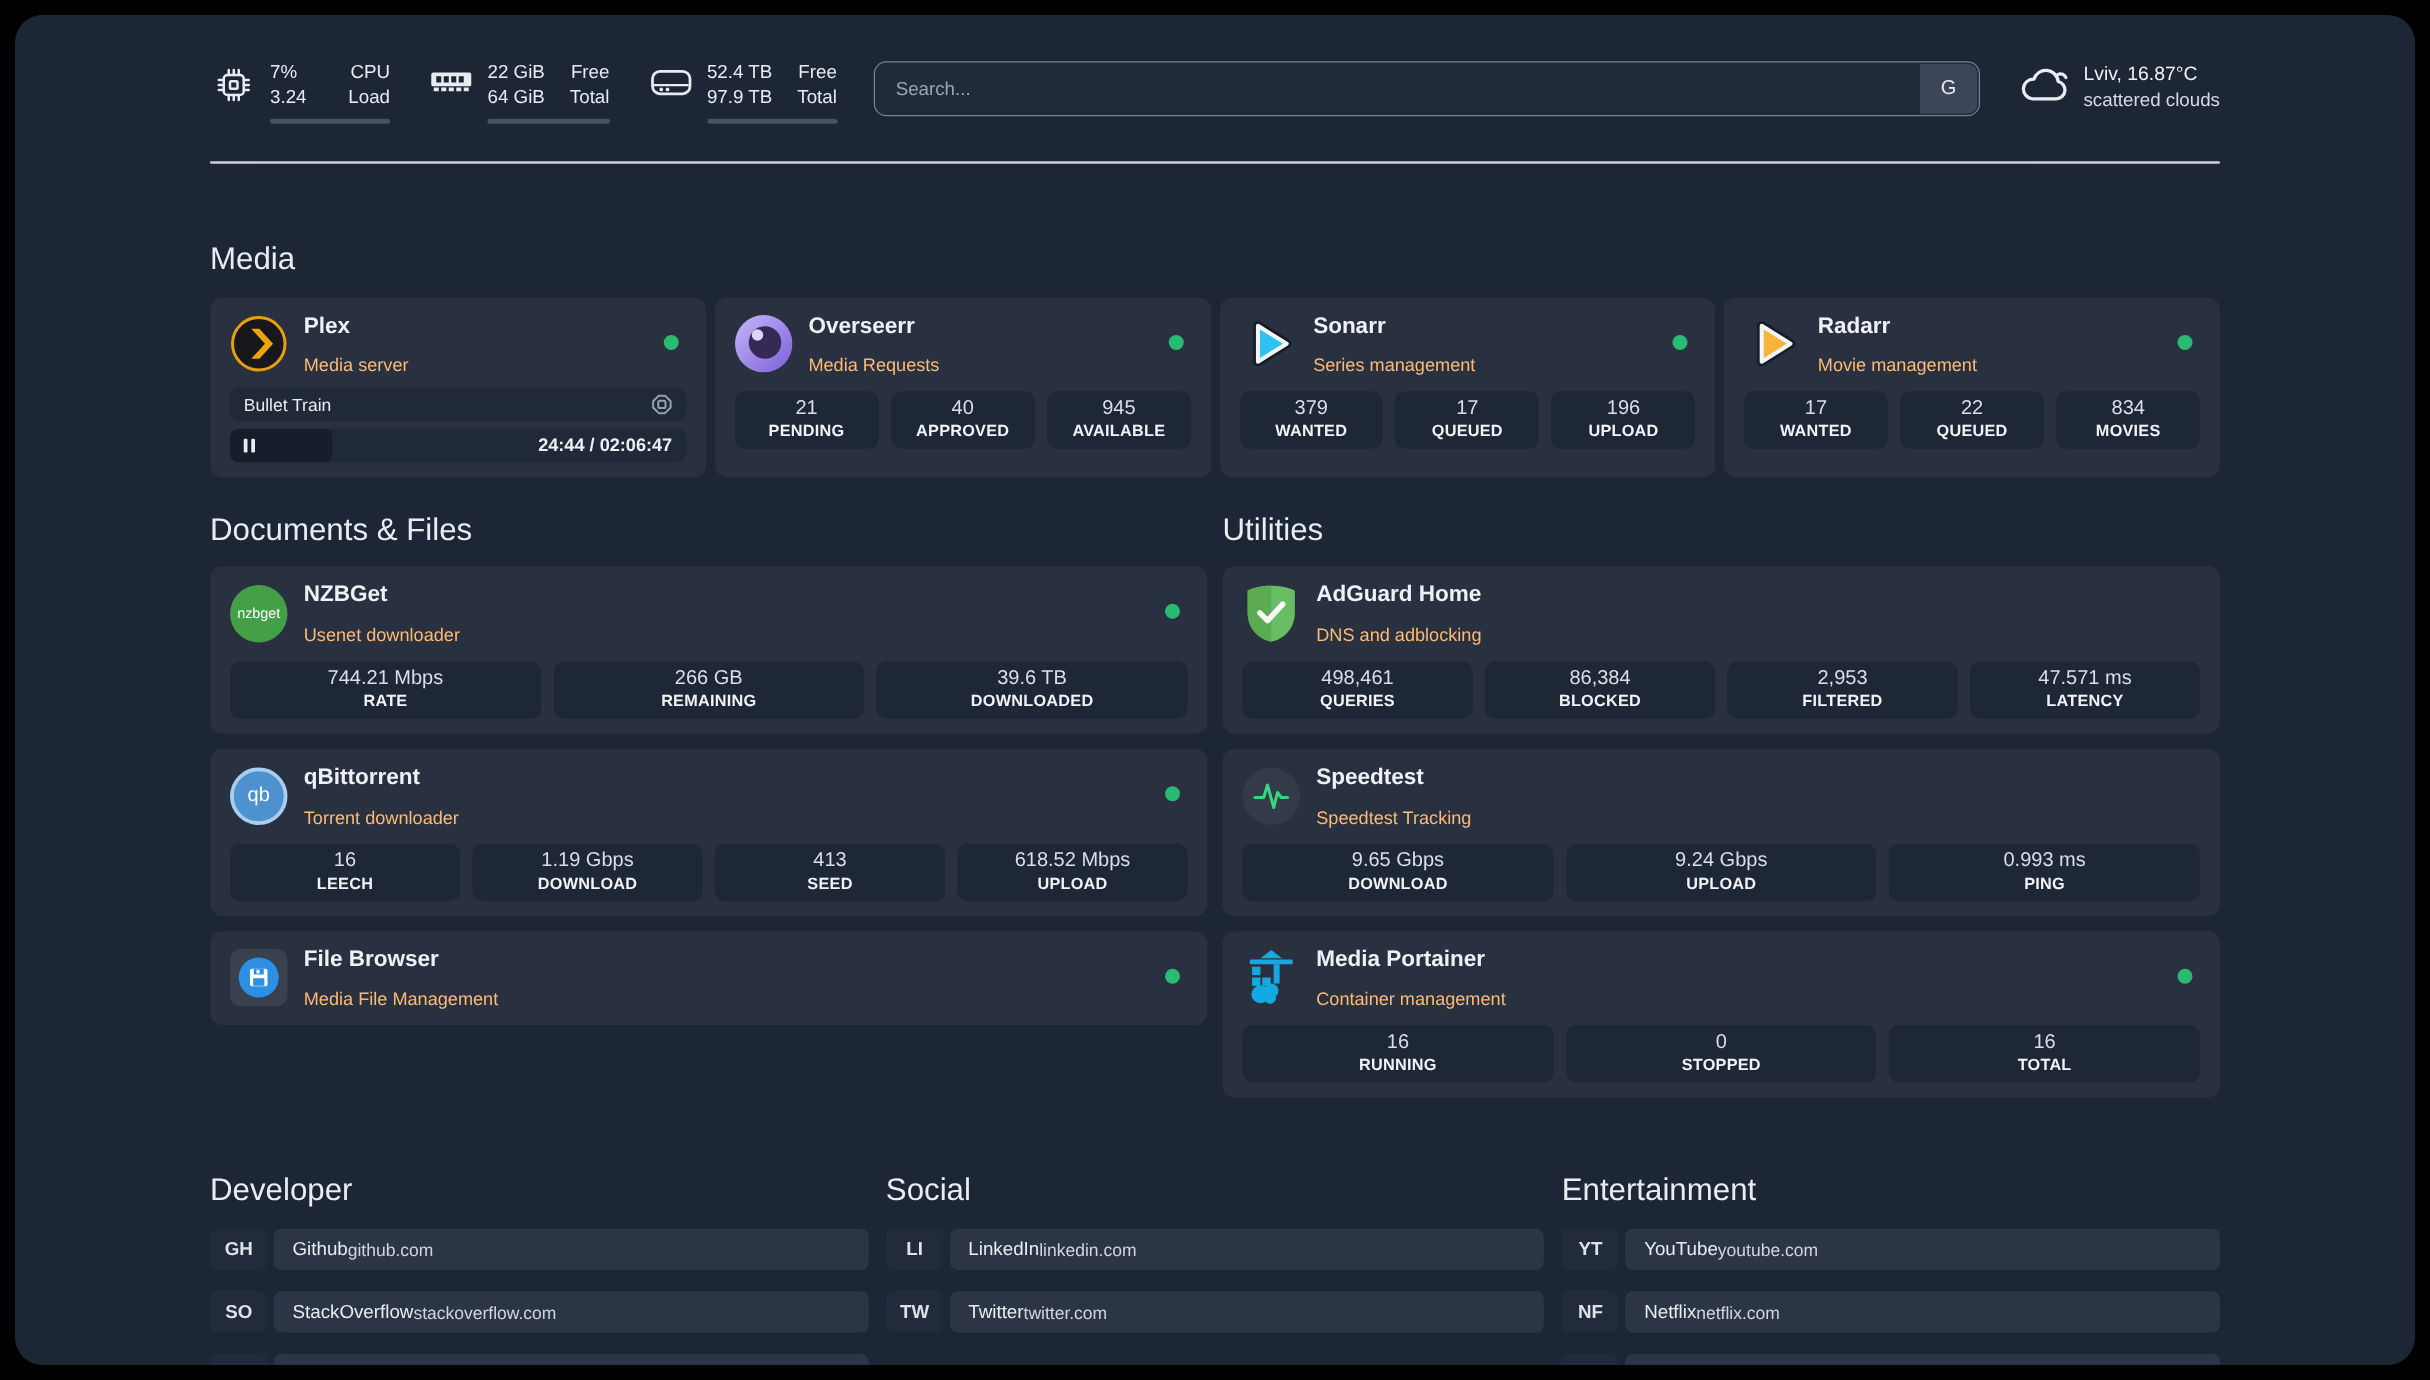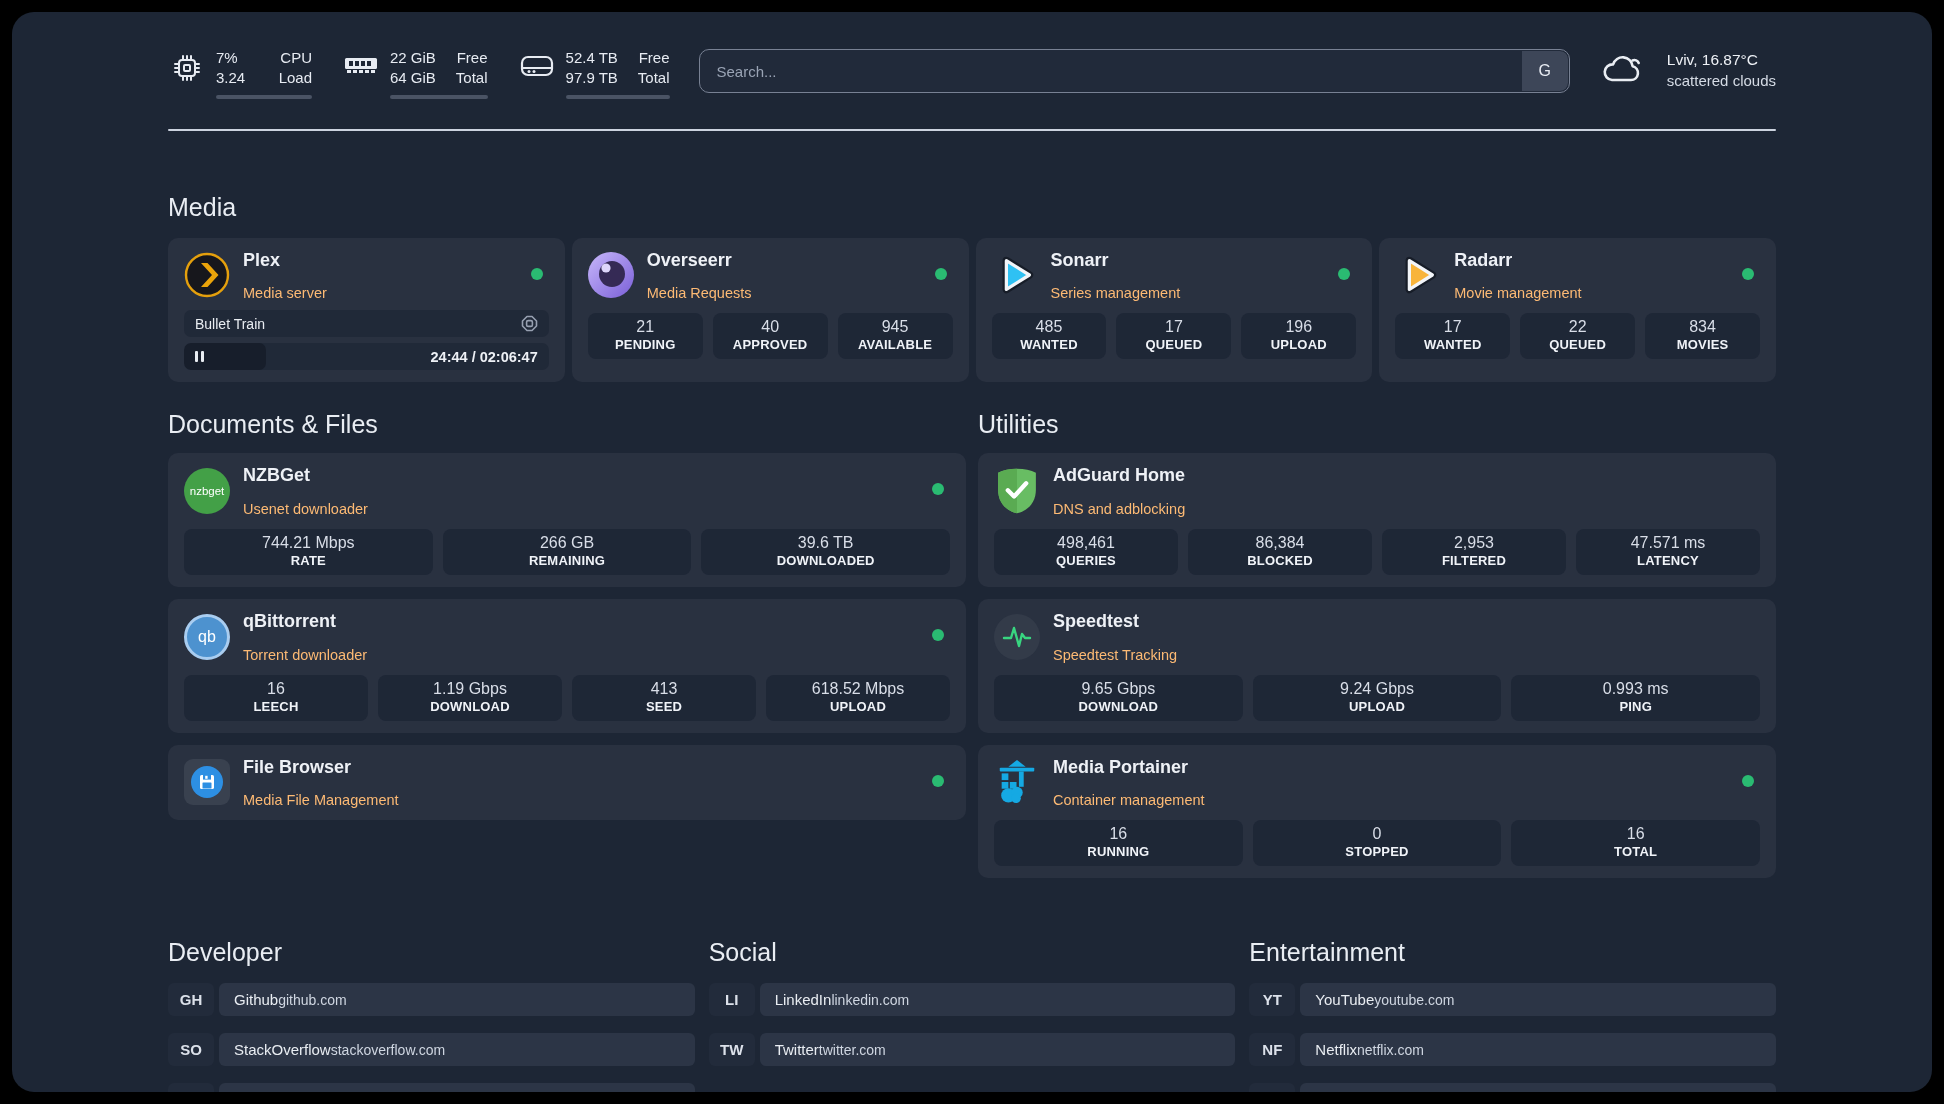--- a/index.html
+++ b/index.html
@@ -15,21 +15,21 @@
   .m-body{display:flex;flex-direction:column;}
   .m-row{display:flex;justify-content:space-between;gap:20px;min-width:96px;}
   .m-col{display:flex;flex-direction:column;font-size:15px;line-height:1.35;color:#e7ebf2;font-weight:500;}
   .m-col.r{text-align:right;}
   .m-bar{margin-top:6px;height:4px;border-radius:2px;background:#4a5364;overflow:hidden;}
   .m-fill{height:100%;border-radius:2px;background:#a6afbe;}
   .search{flex:1;margin:2px 30px 0 30px;height:40px;border:1px solid #78819300;outline:1px solid #788193;border-radius:9px;background:#212a3a;display:flex;overflow:hidden;}
   .search input{flex:1;background:transparent;border:none;outline:none;color:#dfe4ed;font-size:15px;padding:0 16px;}
   .search input::placeholder{color:#9aa4b5;}
   .search-g{width:46px;background:#3d4658;display:flex;align-items:center;justify-content:center;color:#e8ecf3;font-size:16px;font-weight:500;cursor:pointer;border-radius:0 8px 8px 0;}
-  .weather{display:flex;align-items:center;gap:22px;flex:0 0 auto;padding-top:2px;}
+  .weather{display:flex;align-items:center;gap:8px;flex:0 0 auto;padding-top:2px;}
   .w-txt{display:flex;flex-direction:column;line-height:1.35;}
   .w-loc{font-size:15.5px;color:#eef1f6;font-weight:500;}
   .w-cond{font-size:15px;color:#d5dbe5;}
   .rule{height:2px;background:#ccd3df;border-radius:1px;margin-top:30px;}
 
   
   .sec-title{font-size:25px;font-weight:500;color:#e9edf3;}
   .t-media{margin:62px 0 16px;}
   .t-col{margin:26px 0 14px;}
   .t-links{margin:0 0 16px;}
@@ -271,21 +271,21 @@
               </svg>
           </span>
           <span>
             <div class="app-name">Sonarr</div>
             <div class="app-desc">Series management</div>
           </span>
         </div>
         <span class="dot"></span>
         <div class="tiles">
           <div class="tile">
-              <div class="tile-v">485</div>
+              <div class="tile-v">379</div>
               <div class="tile-l">WANTED</div>
             </div>
           <div class="tile">
               <div class="tile-v">17</div>
               <div class="tile-l">QUEUED</div>
             </div>
           <div class="tile">
               <div class="tile-v">196</div>
               <div class="tile-l">UPLOAD</div>
             </div>

